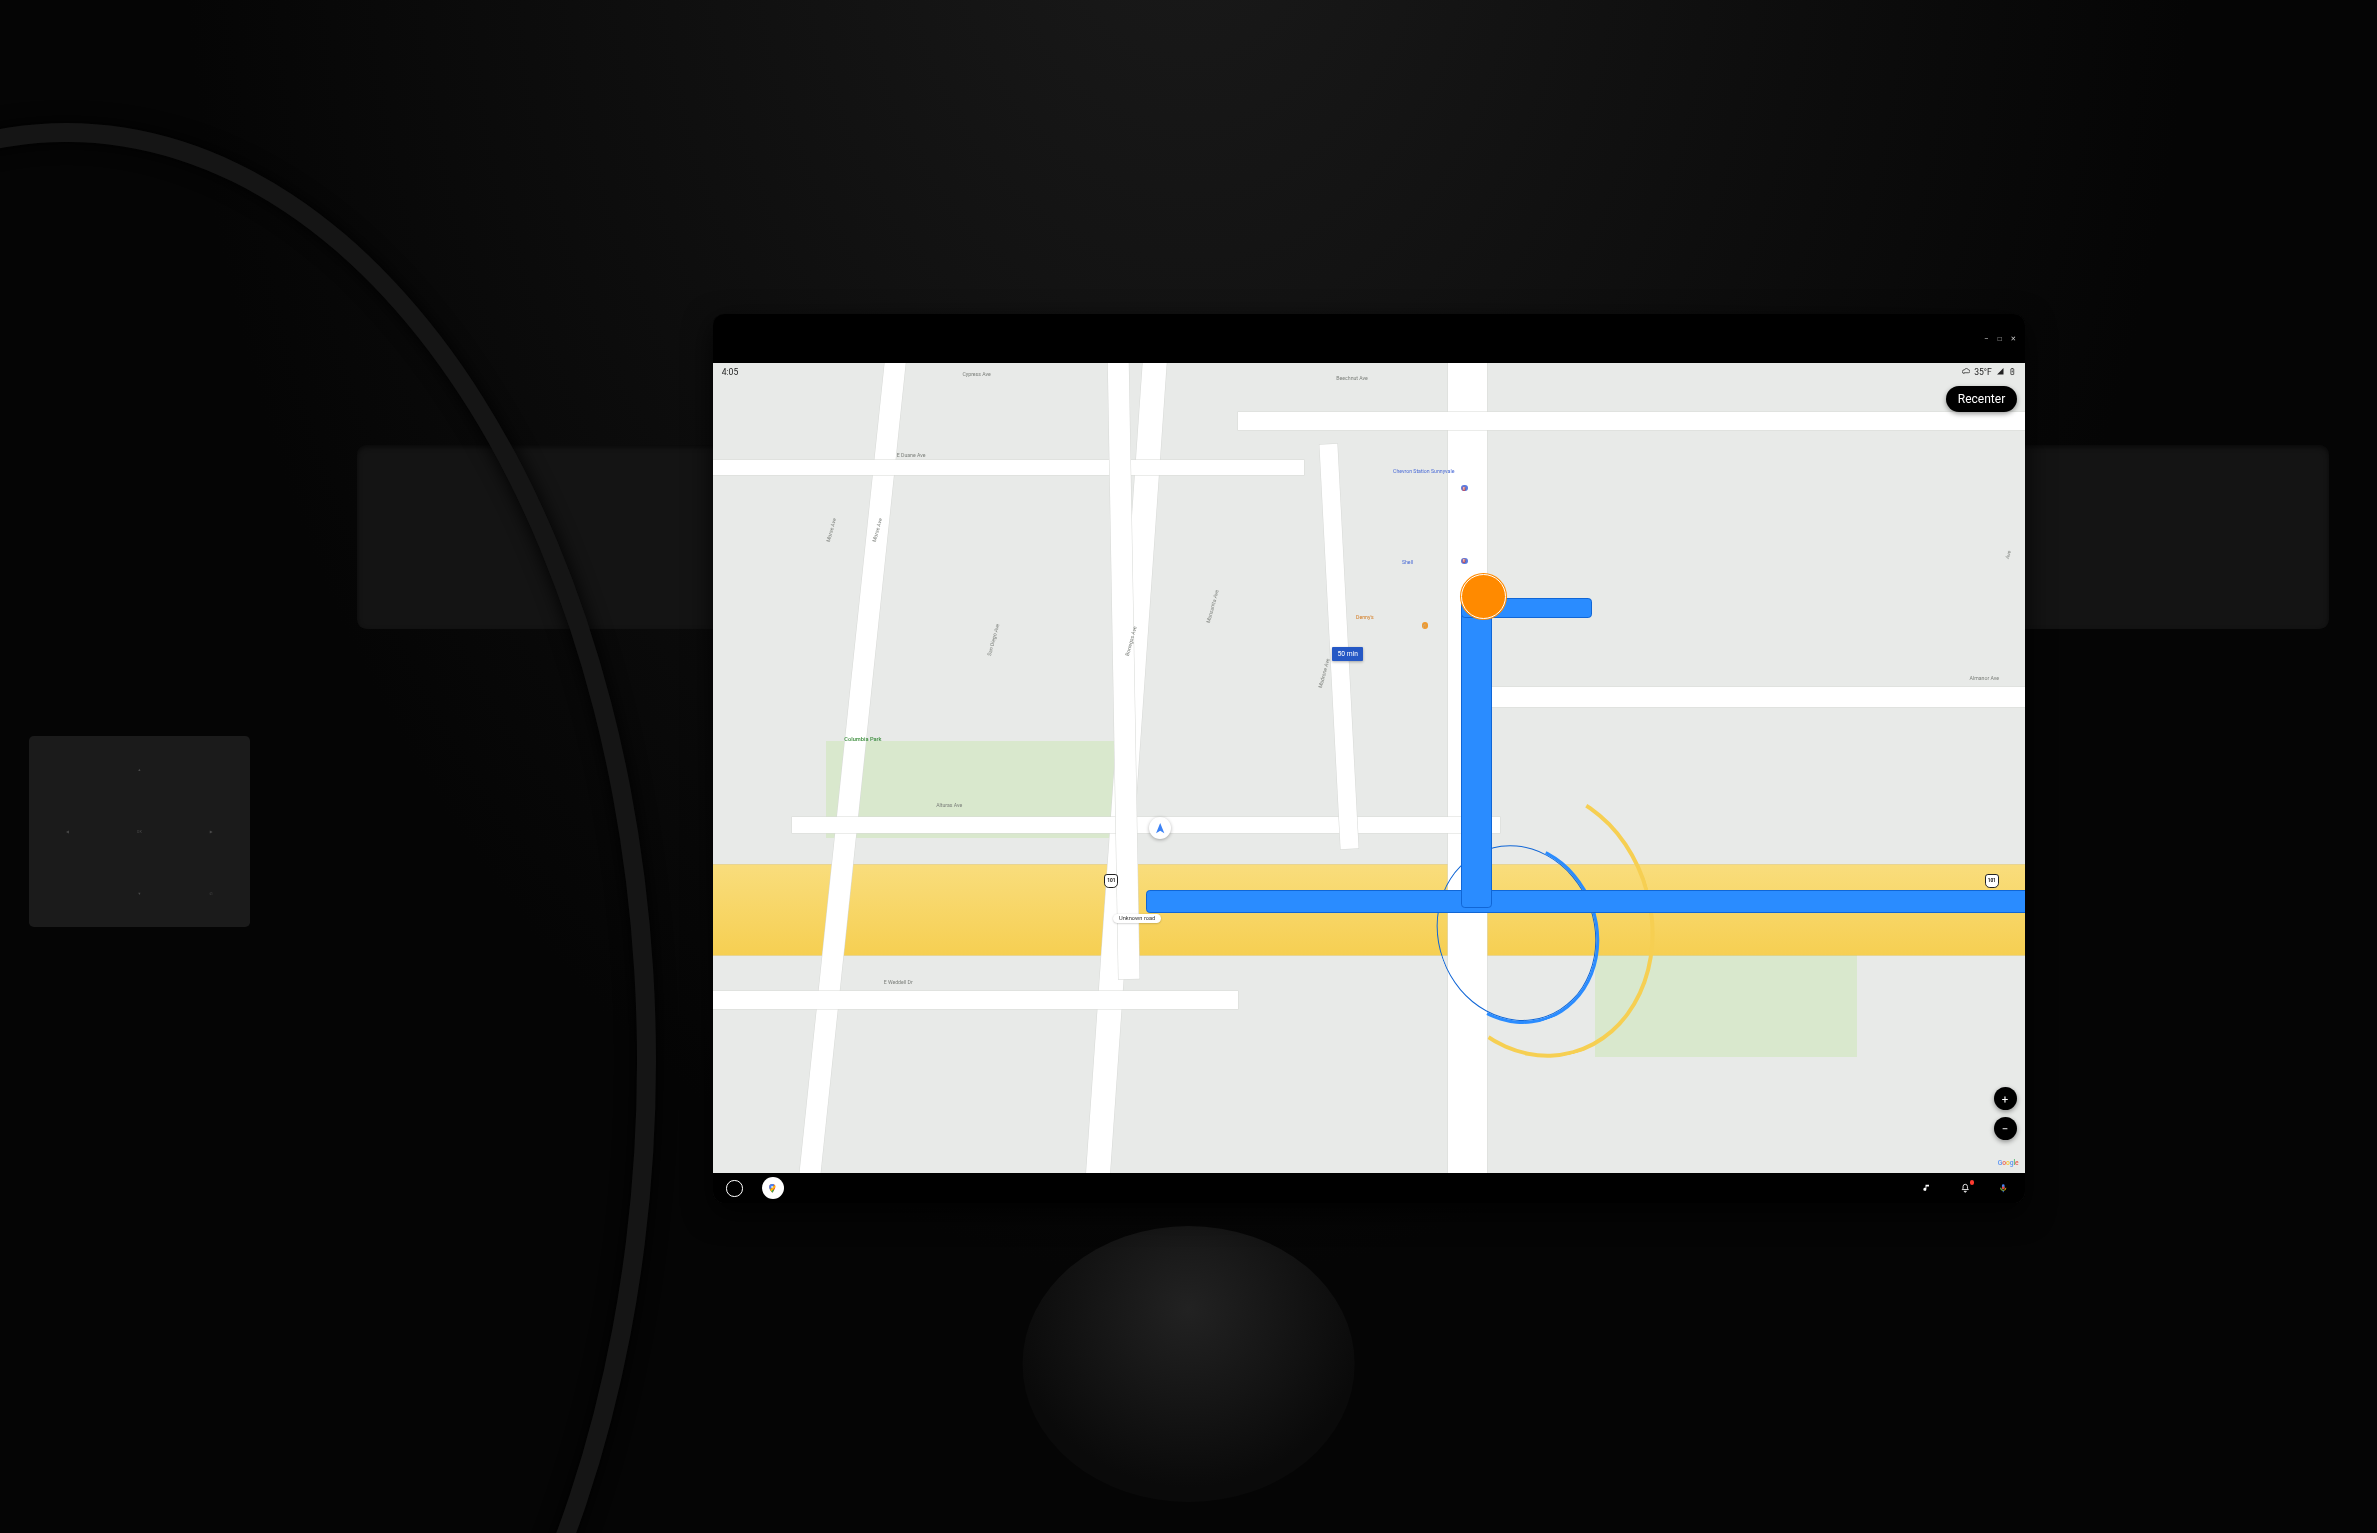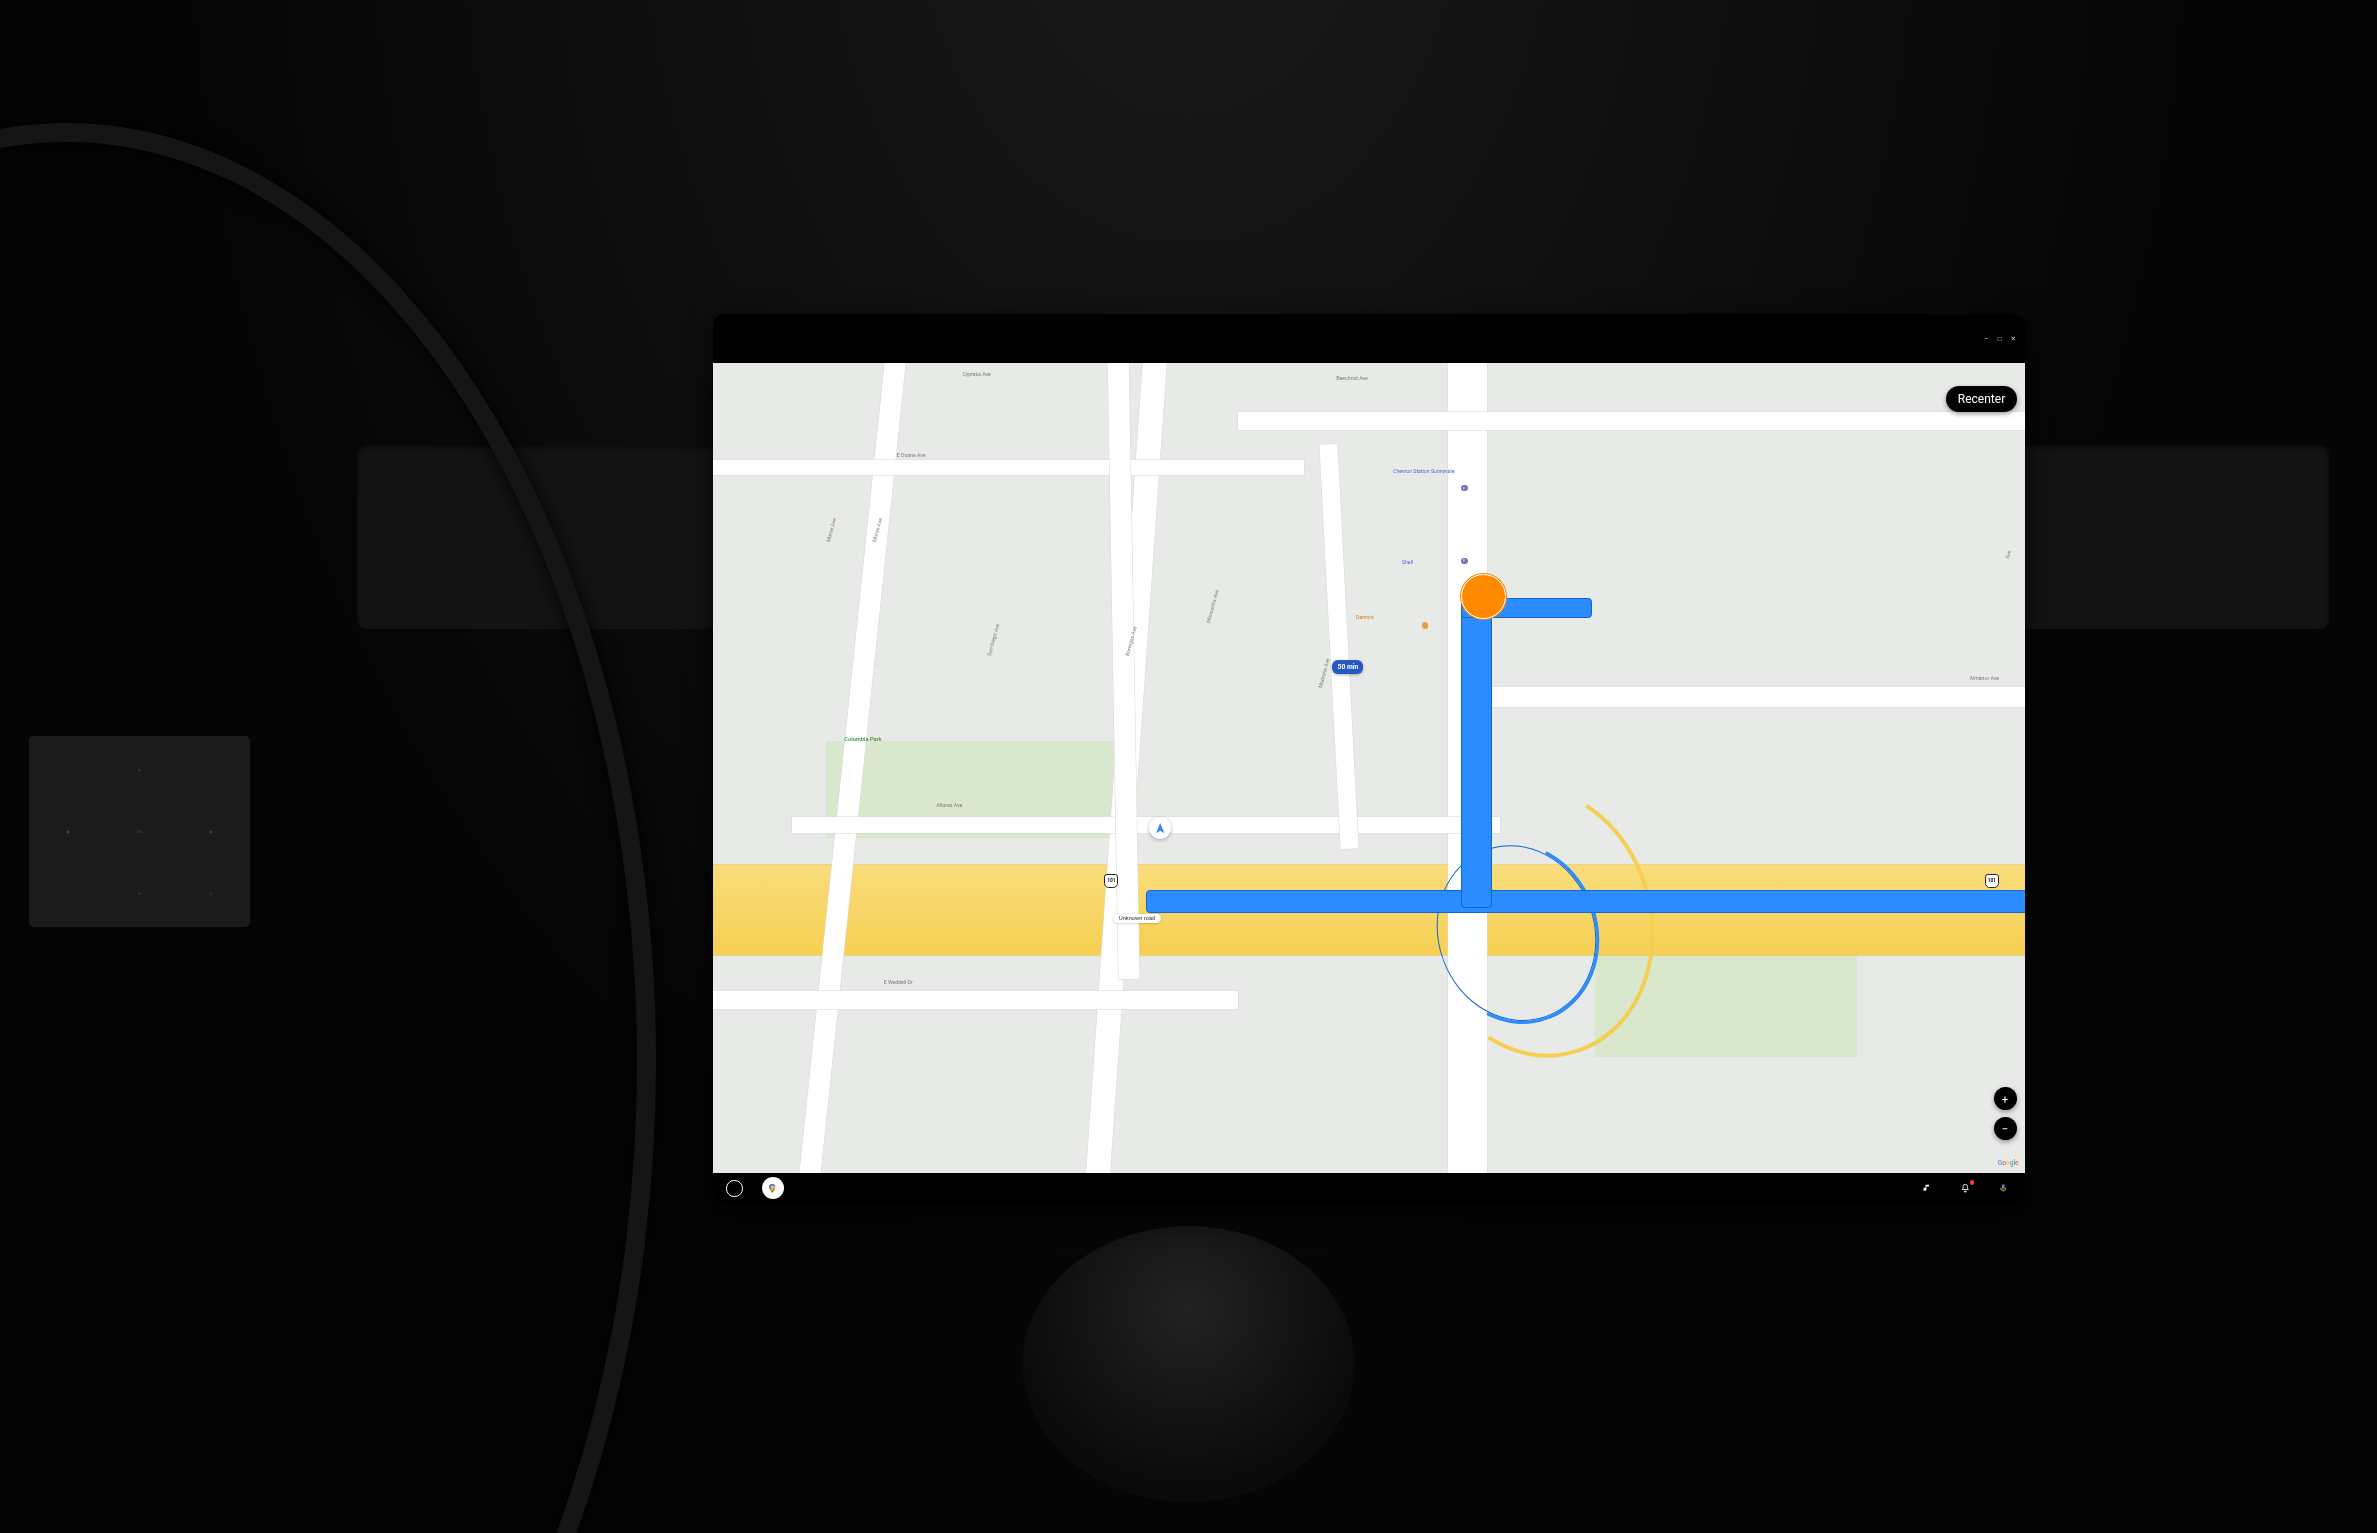--- a/index.html
+++ b/index.html
@@ -200,25 +200,24 @@
     padding:1.4px 5.7px;
     font-size:5.7px; color:#333;
     box-shadow:0 0.5px 1.9px rgba(0,0,0,.25);
   }
 
   
   .eta {
     position:absolute;
     left:47.2%; top:35%;
     background:#2558c5; color:#fff;
-    border-radius:6px;
+    border-radius:1px;
     padding:2.9px 5.2px;
-    font-size:6.7px; font-weight:700;
+    font-size:6.7px; font-weight:400;
     box-shadow:0 1px 2.9px rgba(0,0,0,.3);
-    margin-top:13px;
   }
 
   
   .statusbar {
     position:absolute;
     left:0; right:0; top:0;
     height:17px;
     display:flex; align-items:center;
     padding:0 8.6px;
     font-size:8.6px; color:#222; font-weight:400;
@@ -380,20 +379,38 @@
             <path d="M12 2 L20 22 L12 17 L4 22 Z" fill="#3b82f6"></path>
           </svg>
       </div>
       <div class="me-label">Unknown road</div>
 
       <div class="g-watermark">
         <span>G</span><span>o</span><span>o</span><span>g</span><span>l</span><span>e</span>
       </div>
     </div>
 
+    <div class="statusbar">
+      <span class="left">4:05</span>
+      <span class="spacer"></span>
+      <span class="right">
+        <svg viewBox="0 0 24 24">
+            <path d="M6 18a5 5 0 1 1 .8-9.94A6 6 0 0 1 18 8a4 4 0 0 1 0 8H6z" fill="none" stroke="#222" stroke-width="2"></path>
+          </svg>
+        <span>35°F</span>
+        <svg viewBox="0 0 24 24">
+            <path d="M3 21 L21 3 L21 21 Z" fill="#222"></path>
+          </svg>
+        <svg viewBox="0 0 24 24">
+            <rect x="8" y="5" width="8" height="16" rx="1" fill="none" stroke="#222" stroke-width="2"></rect>
+            <rect x="10" y="3" width="4" height="2" fill="#222"></rect>
+            <path d="M12 8l-2 5h2v4l2-5h-2z" fill="#222"></path>
+          </svg>
+      </span>
+    </div>
 
     <div class="recenter">Recenter</div>
     <div class="zoom-btn zoom-in">+</div>
     <div class="zoom-btn zoom-out">−</div>
   </div>
 
   <div class="navbar">
     <div class="nav-btn">
       <div class="launcher-ring"></div>
     </div>

